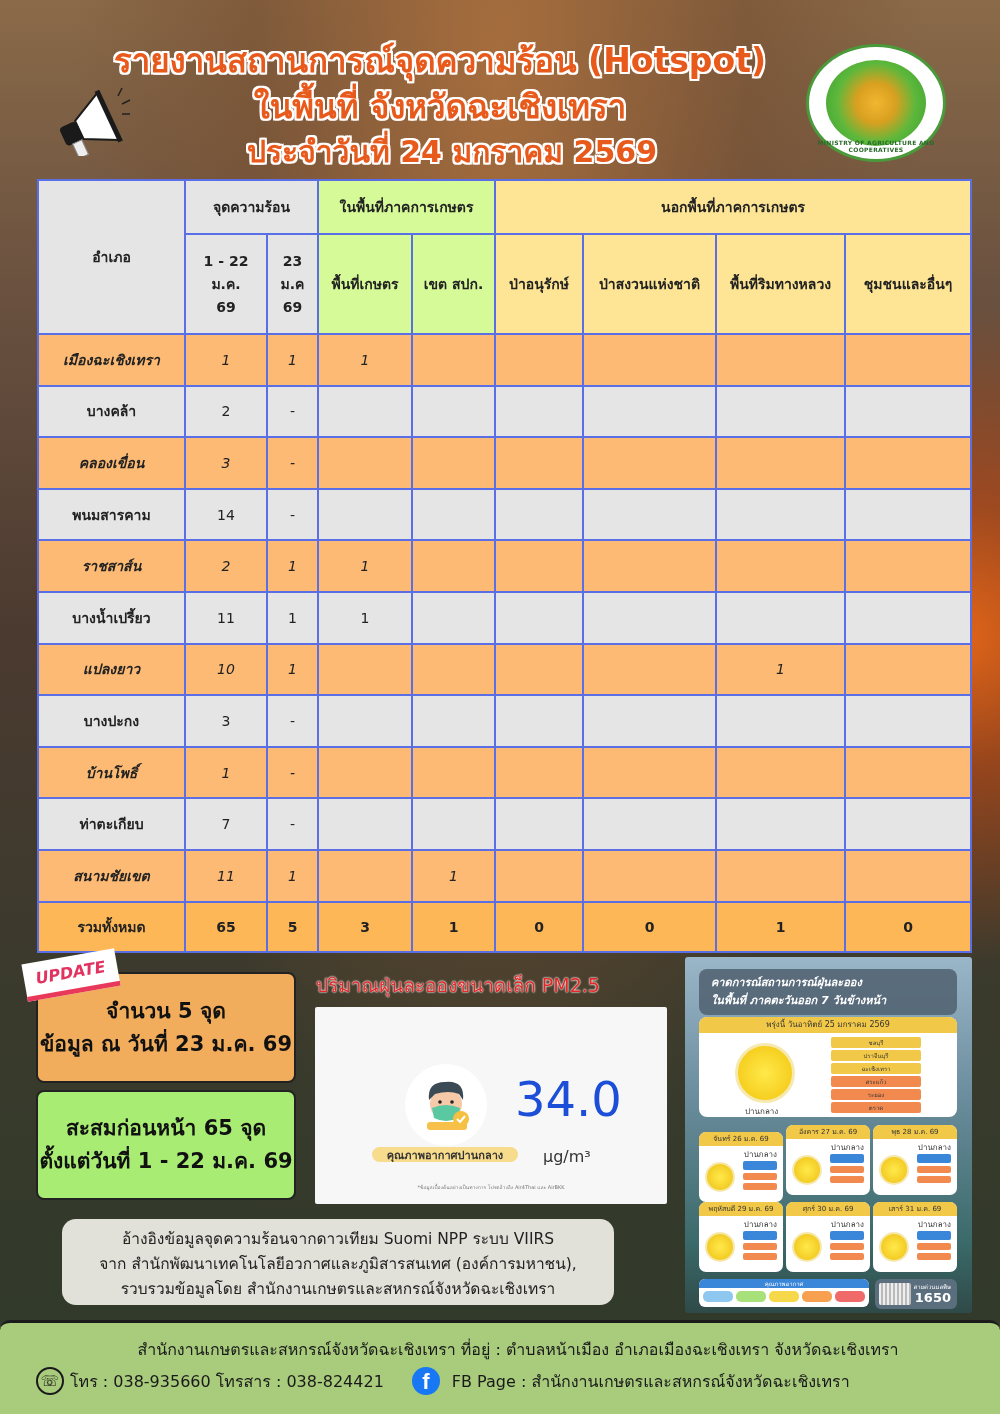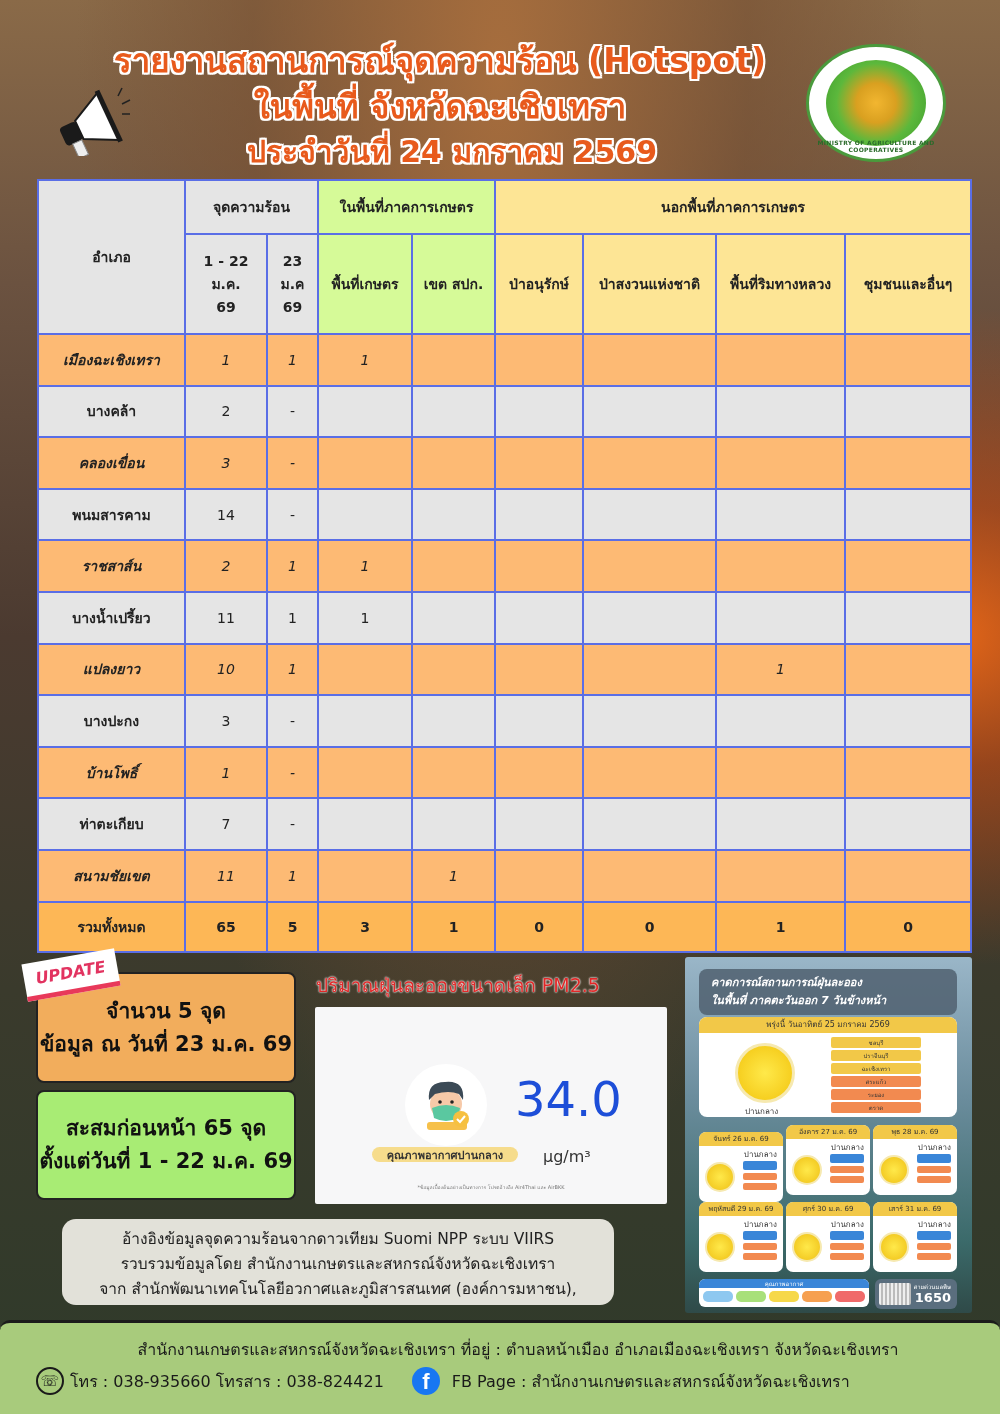--- a/index.html
+++ b/index.html
@@ -474,22 +474,22 @@
   </div>
   <div class="fc-hotline">
     <div class="fc-qr"></div>
     <div class="fc-hotline-label">สายด่วนมลพิษ</div>
     <span>1650</span>
   </div>
 </div>
 
 <div class="ref-box">
   <div>อ้างอิงข้อมูลจุดความร้อนจากดาวเทียม Suomi NPP ระบบ VIIRS</div>
+  <div>จาก สำนักพัฒนาเทคโนโลยีอวกาศและภูมิสารสนเทศ (องค์การมหาชน),</div>
   <div>รวบรวมข้อมูลโดย สำนักงานเกษตรและสหกรณ์จังหวัดฉะเชิงเทรา</div>
-  <div>จาก สำนักพัฒนาเทคโนโลยีอวกาศและภูมิสารสนเทศ (องค์การมหาชน),</div>
 </div>
 
 <div class="footer">
   <div class="footer-l1">สำนักงานเกษตรและสหกรณ์จังหวัดฉะเชิงเทรา ที่อยู่ : ตำบลหน้าเมือง อำเภอเมืองฉะเชิงเทรา จังหวัดฉะเชิงเทรา</div>
   <div class="footer-l2">
     <span class="phone-icon">☏</span>
     <span>โทร : 038-935660 โทรสาร : 038-824421</span>
     <span class="fb-icon">f</span>
     <span>FB Page : สำนักงานเกษตรและสหกรณ์จังหวัดฉะเชิงเทรา</span>
   </div>

